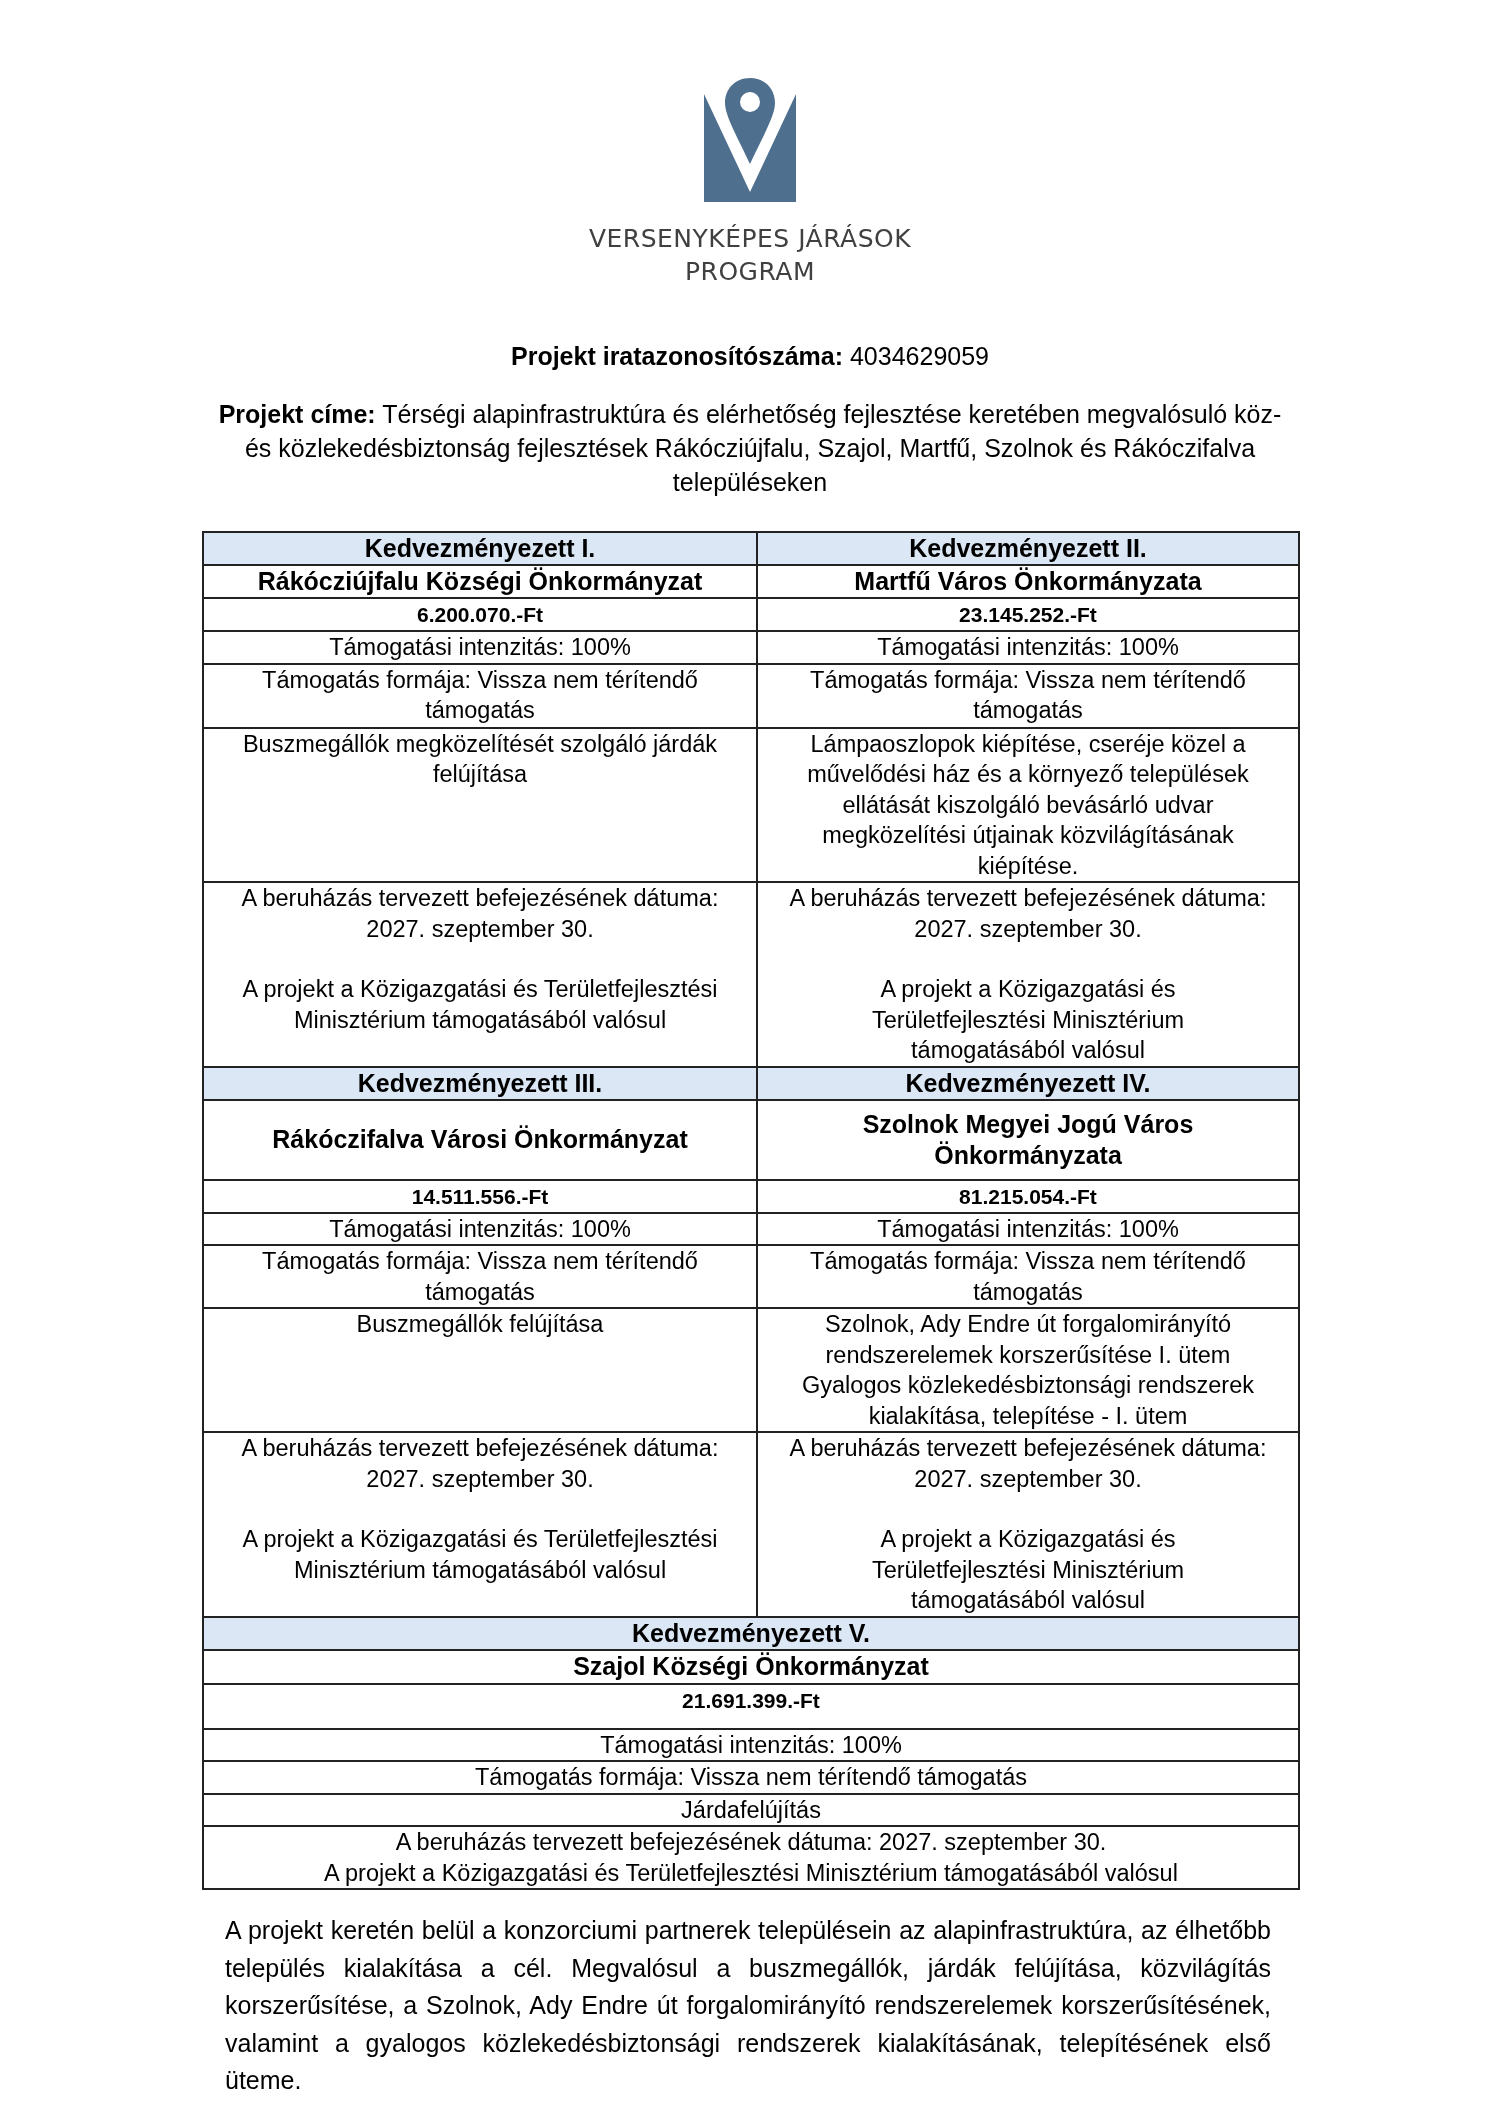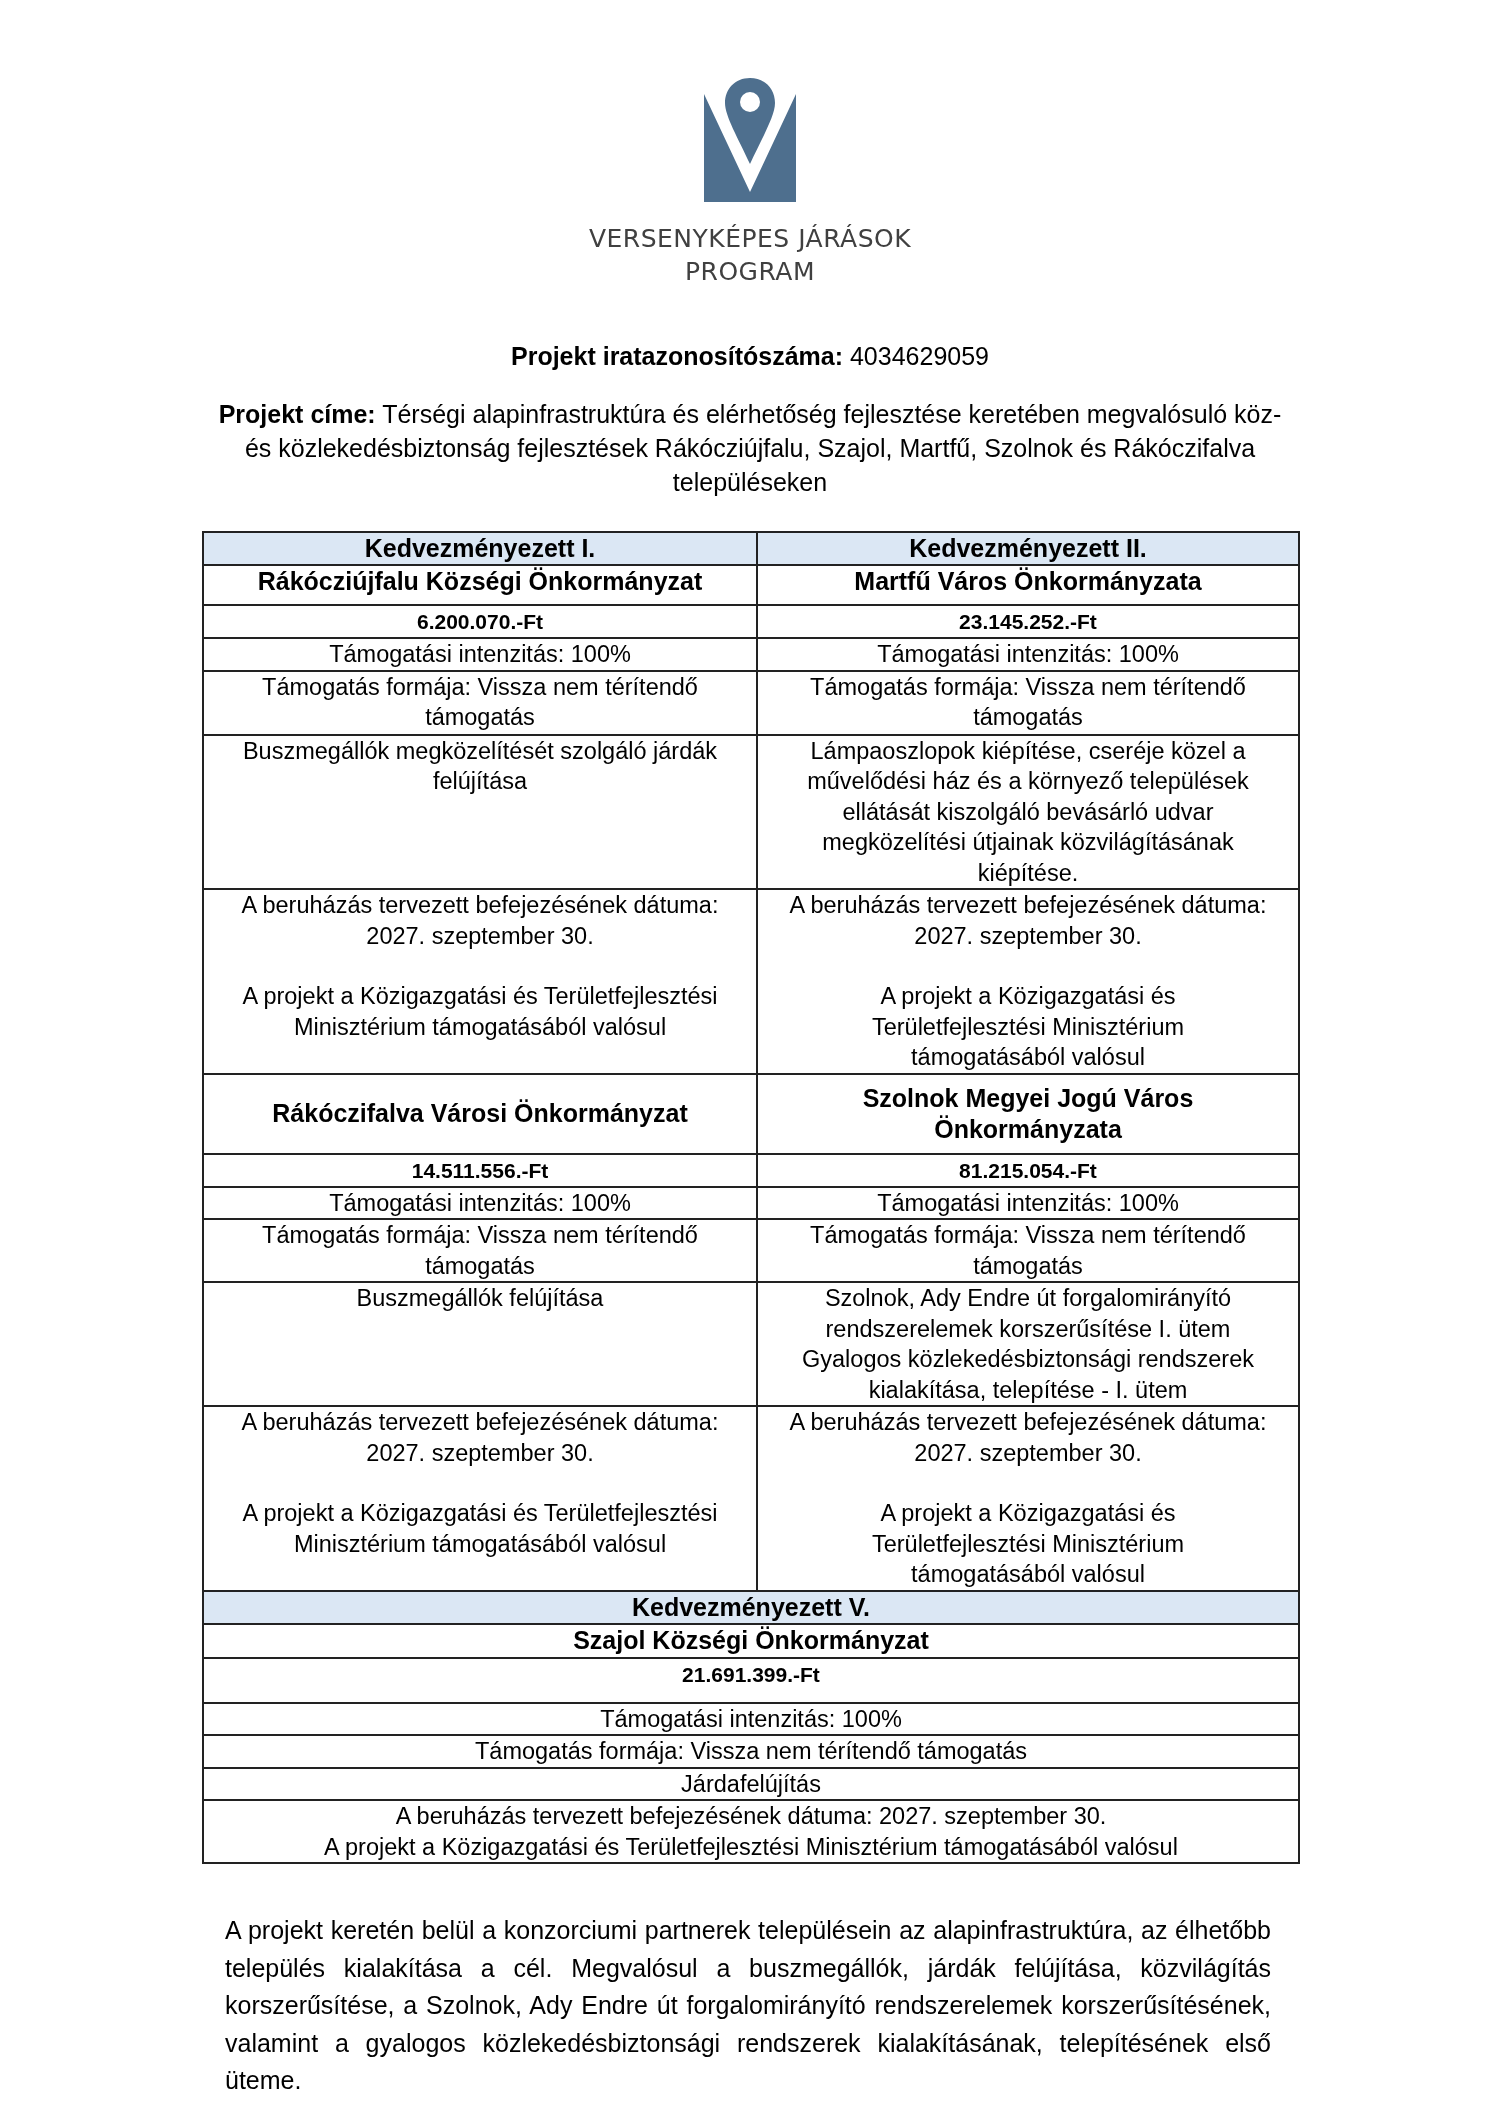--- a/index.html
+++ b/index.html
@@ -45,21 +45,21 @@
 <table class="benef">
   <colgroup>
       <col style="width:554px">
       <col style="width:542px">
     </colgroup>
   <tbody>
       <tr style="height:33px">
     <td class="hdr">Kedvezményezett I.</td>
     <td class="hdr">Kedvezményezett II.</td>
   </tr>
-  <tr style="height:40px">
+  <tr style="height:33px">
     <td class="name">Rákócziújfalu Községi Önkormányzat</td>
     <td class="name">Martfű Város Önkormányzata</td>
   </tr>
   <tr style="height:33px">
     <td class="amt">6.200.070.-Ft</td>
     <td class="amt">23.145.252.-Ft</td>
   </tr>
   <tr style="height:32px">
     <td>Támogatási intenzitás: 100%</td>
     <td>Támogatási intenzitás: 100%</td>
@@ -78,20 +78,24 @@
       <span class="gap"></span>
       <div>A projekt a Közigazgatási és Területfejlesztési Minisztérium támogatásából valósul</div>
     </td>
     <td>
       <div>A beruházás tervezett befejezésének dátuma: 2027. szeptember 30.</div>
       <span class="gap"></span>
       <div style="padding:0 50px">A projekt a Közigazgatási és Területfejlesztési Minisztérium támogatásából valósul</div>
     </td>
   </tr>
 
+  <tr style="height:33px">
+    <td class="hdr">Kedvezményezett III.</td>
+    <td class="hdr">Kedvezményezett IV.</td>
+  </tr>
   <tr style="height:70px">
     <td class="name vmid">Rákóczifalva Városi Önkormányzat</td>
     <td class="name vmid" style="padding:8px 60px">Szolnok Megyei Jogú Város Önkormányzata</td>
   </tr>
   <tr style="height:33px">
     <td class="amt">14.511.556.-Ft</td>
     <td class="amt">81.215.054.-Ft</td>
   </tr>
   <tr style="height:32px">
     <td>Támogatási intenzitás: 100%</td>

